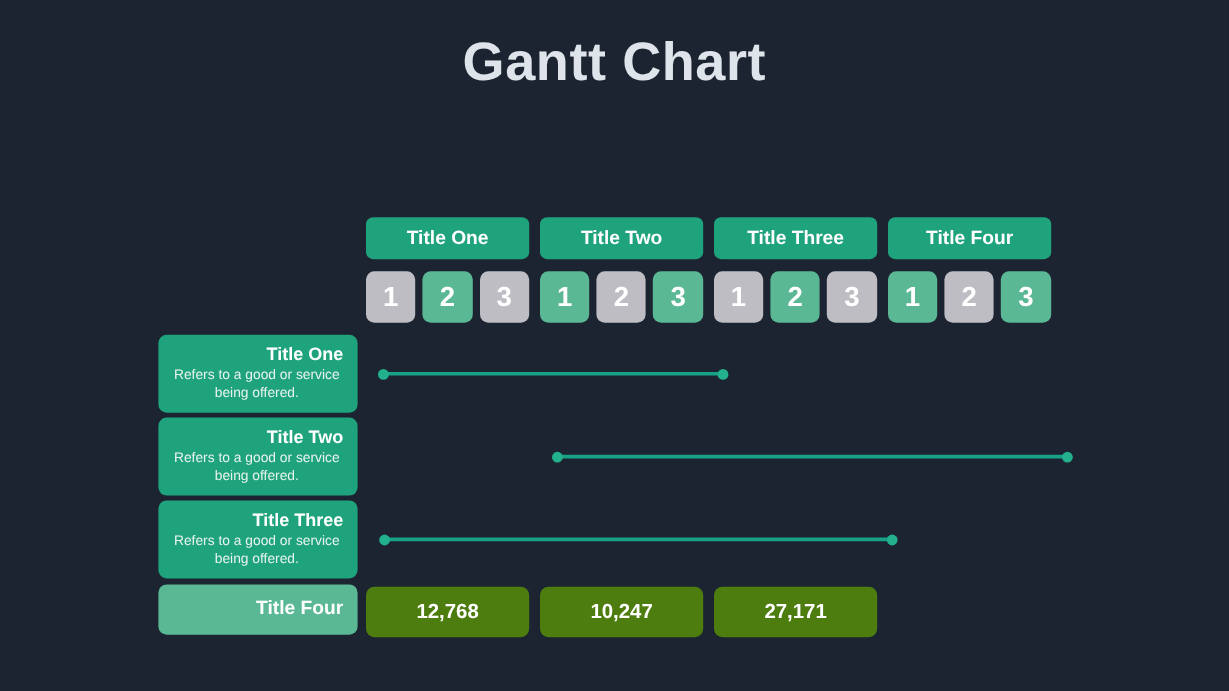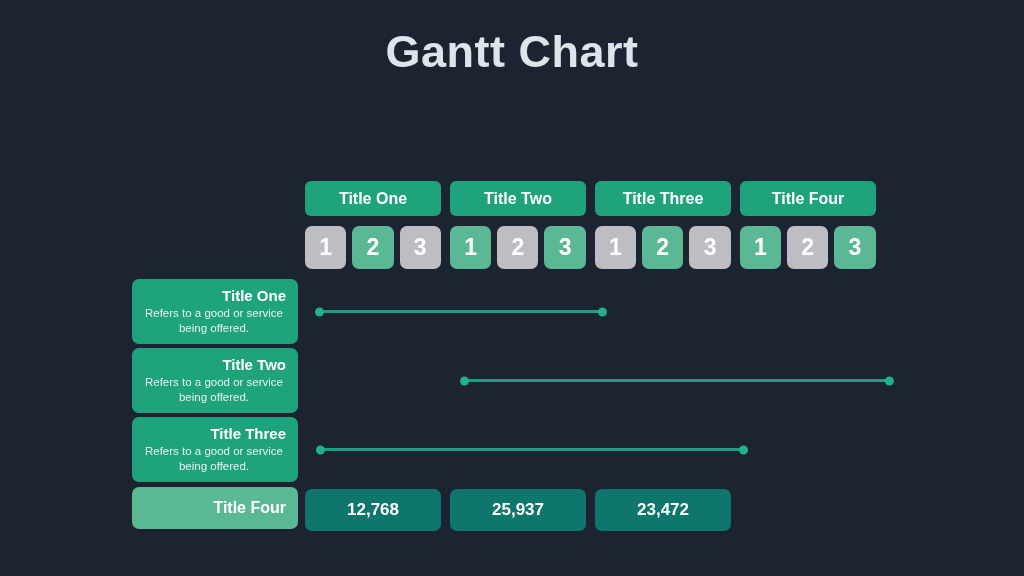--- a/index.html
+++ b/index.html
@@ -169,21 +169,21 @@
     position: absolute;
     top: 489px;
     left: 305px;
     display: flex;
     gap: 9px;
   }
   .value-box {
     width: 136px;
     height: 42px;
     border-radius: 7px;
-    background: #0f766e;
+    background: #4d7c0f;
     color: #ffffff;
     font-size: 17px;
     font-weight: bold;
     display: flex;
     align-items: center;
     justify-content: center;
     box-sizing: border-box;
   }
 </style>
 </head>
@@ -242,17 +242,17 @@
   </div>
 
   <div class="bars-layer">
     <div class="bar" style="left:318px; top:310px; width:286px;"></div>
     <div class="bar" style="left:463px; top:379px; width:428px;"></div>
     <div class="bar" style="left:319px; top:448px; width:426px;"></div>
   </div>
 
   <div class="values-row">
     <div class="value-box">12,768</div>
-    <div class="value-box">25,937</div>
-    <div class="value-box">23,472</div>
+    <div class="value-box">10,247</div>
+    <div class="value-box">27,171</div>
   </div>
 
 </div>
 
 </body></html>

